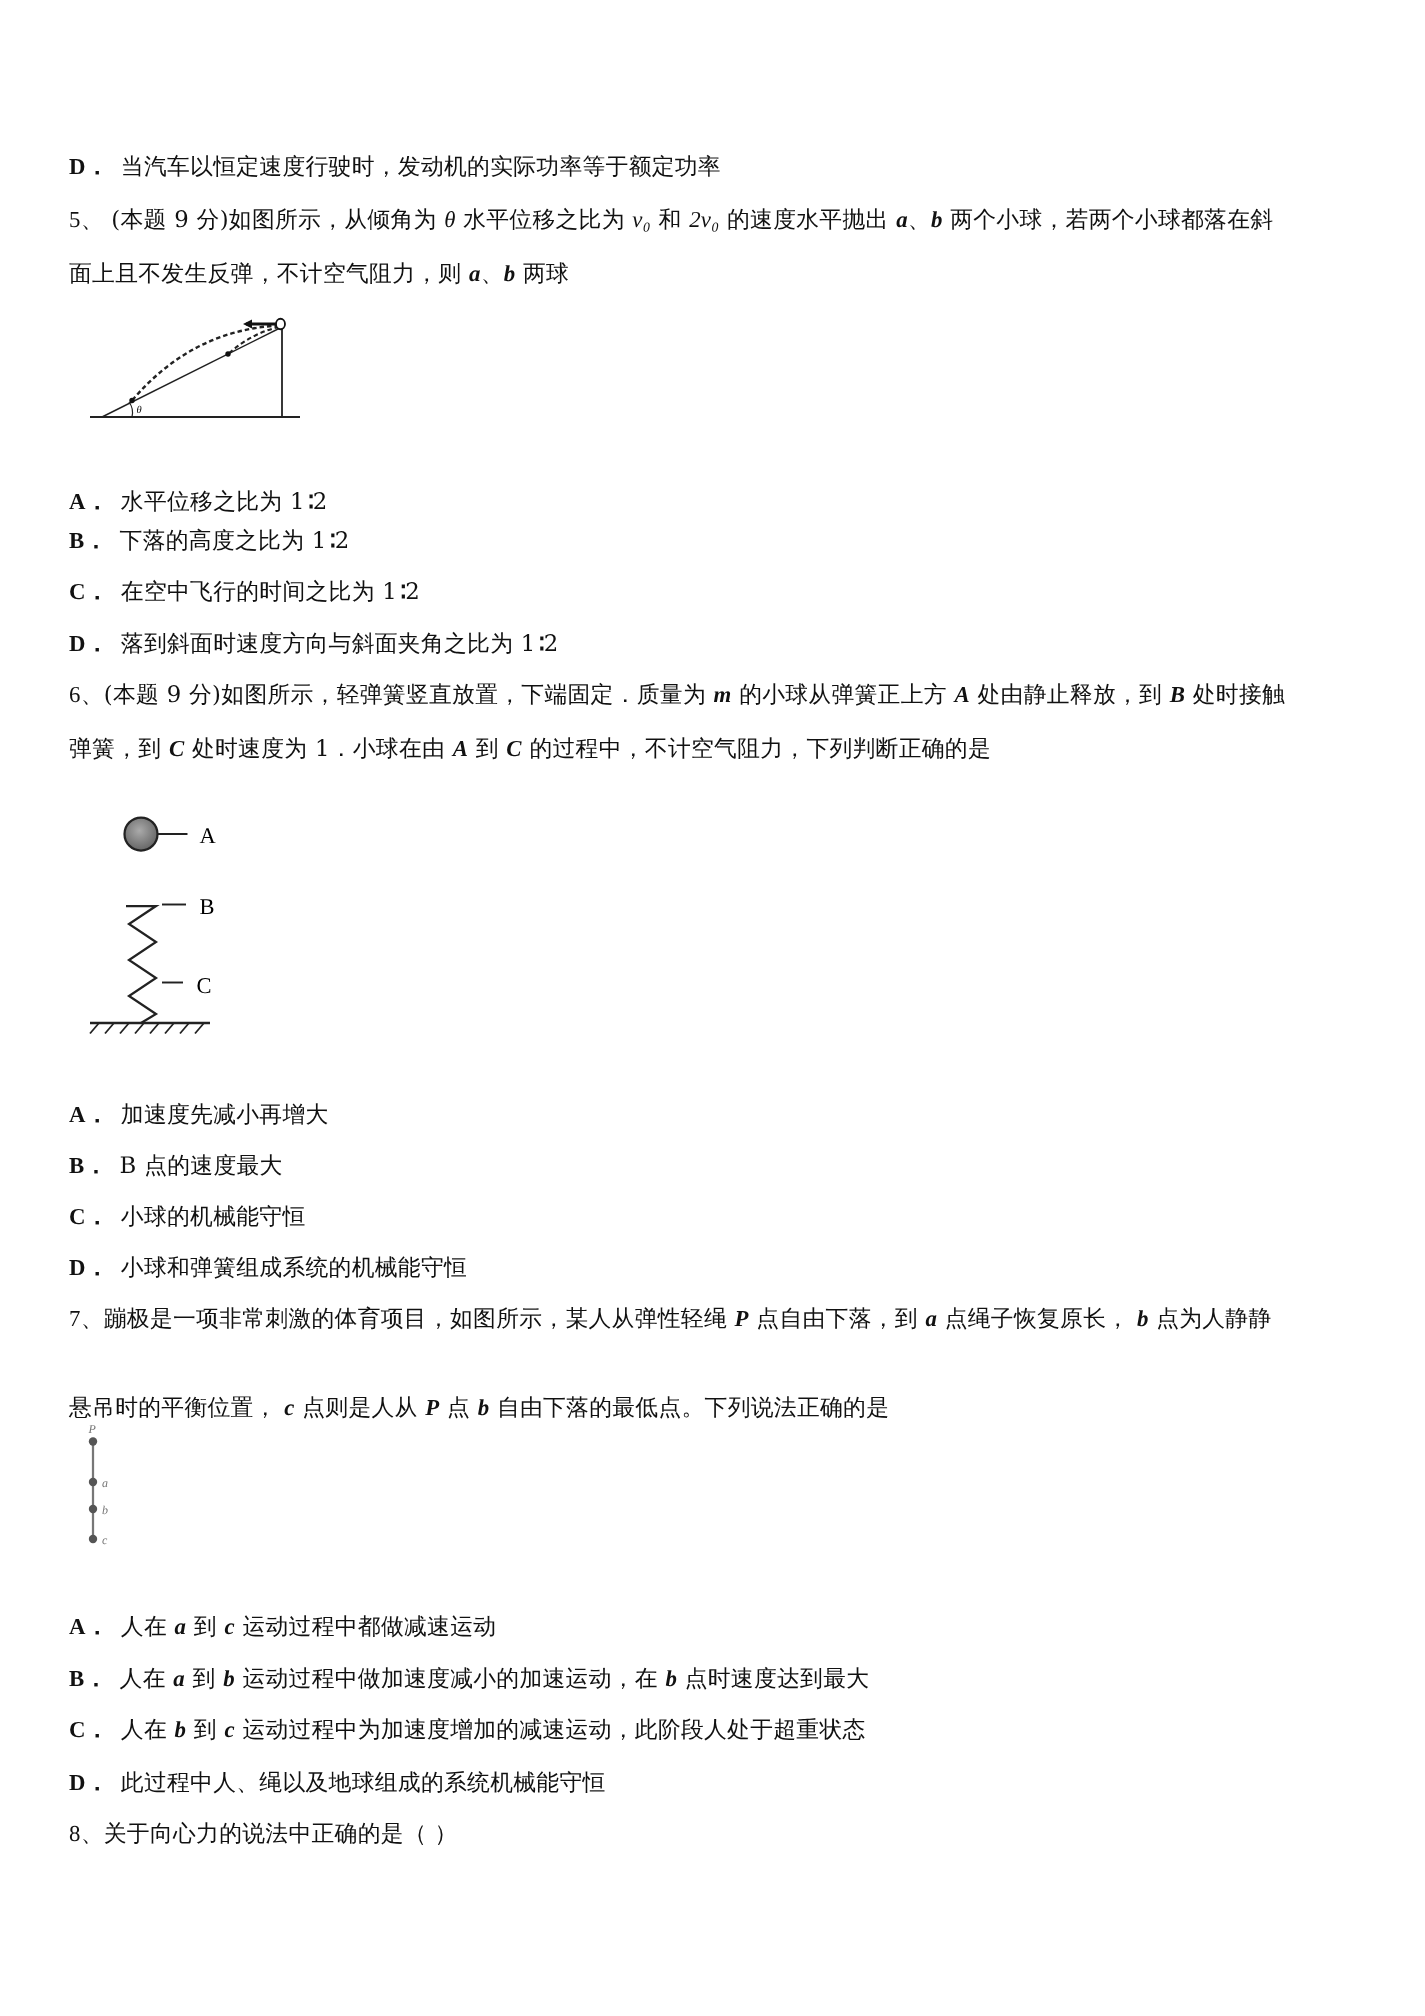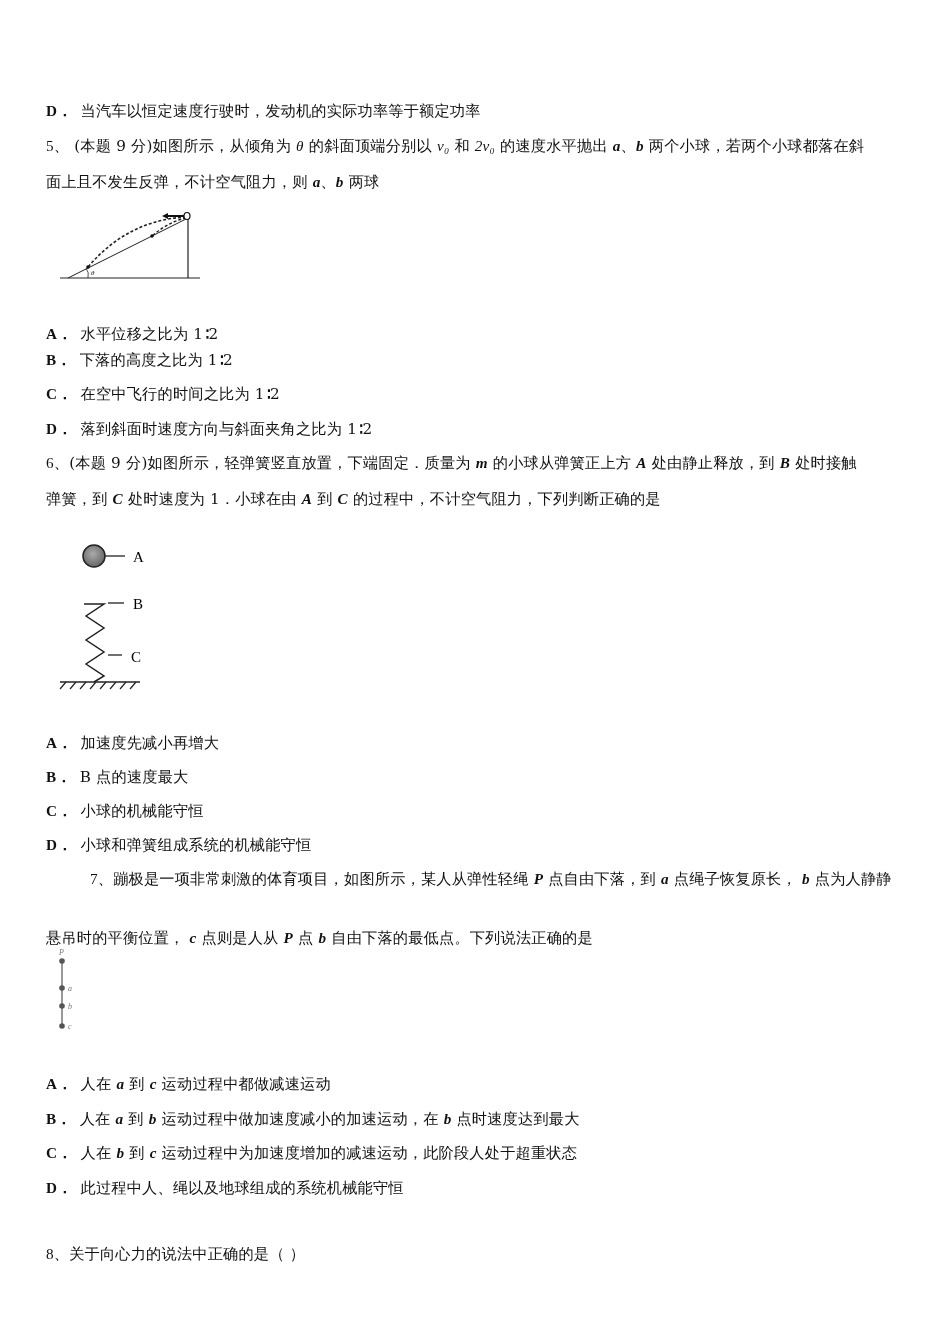--- a/index.html
+++ b/index.html
@@ -24,21 +24,21 @@
 <body>
 
 <div class="line" style="top:101px;">
   <span class="opt-letter">D．</span><span>当汽车以恒定速度行驶时，发动机的实际功率等于额定功率</span>
 </div>
 
 <div class="line" style="top:136px;">
   <span class="num">5、</span>
   <span>(本题 9 分)</span><span>如图所示，从倾角为</span>
   <i class="v">θ</i>
-  <span>的斜面顶端分别以</span>
+  <span>水平位移之比为</span>
   <i class="v">v₀</i>
   <span>和</span>
   <i class="v">2v₀</i>
   <span>的速度水平抛出</span>
   <b class="v">a</b><span>、</span><b class="v">b</b>
   <span>两个小球，若两个小球都落在斜</span>
 </div>
 <div class="line" style="top:172px;">
   <span>面上且不发生反弹，不计空气阻力，则</span>
   <b class="v">a</b><span>、</span><b class="v">b</b>
@@ -110,21 +110,21 @@
     <line x1="70" y1="144" x2="64" y2="151"></line>
     <line x1="80" y1="144" x2="74" y2="151"></line>
   </g>
 </svg>
 
 <div class="line" style="top:733px;"><span class="opt-letter">A．</span><span>加速度先减小再增大</span></div>
 <div class="line" style="top:767px;"><span class="opt-letter">B．</span><span>B 点的速度最大</span></div>
 <div class="line" style="top:801px;"><span class="opt-letter">C．</span><span>小球的机械能守恒</span></div>
 <div class="line" style="top:835px;"><span class="opt-letter">D．</span><span>小球和弹簧组成系统的机械能守恒</span></div>
 
-<div class="line" style="top:869px;margin-left:44px;">
+<div class="line" style="top:869px;">
   <span class="num">7、</span><span>蹦极是一项非常刺激的体育项目，如图所示，某人从弹性轻绳</span>
   <b class="v">P</b>
   <span>点自由下落，到</span>
   <b class="v">a</b>
   <span>点绳子恢复原长，</span>
   <b class="v">b</b>
   <span>点为人静静</span>
 </div>
 <div class="line" style="top:928px;">
   <span>悬吊时的平衡位置，</span>
@@ -168,15 +168,15 @@
   <span class="opt-letter">C．</span><span>人在</span>
   <b class="v">b</b>
   <span>到</span>
   <b class="v">c</b>
   <span>运动过程中为加速度增加的减速运动，此阶段人处于超重状态</span>
 </div>
 <div class="line" style="top:1178px;">
   <span class="opt-letter">D．</span><span>此过程中人、绳以及地球组成的系统机械能守恒</span>
 </div>
 
-<div class="line" style="top:1212px;margin-top:32px;">
+<div class="line" style="top:1212px;">
   <span class="num">8、</span><span>关于向心力的说法中正确的是（    ）</span>
 </div>
 
 </body></html>

